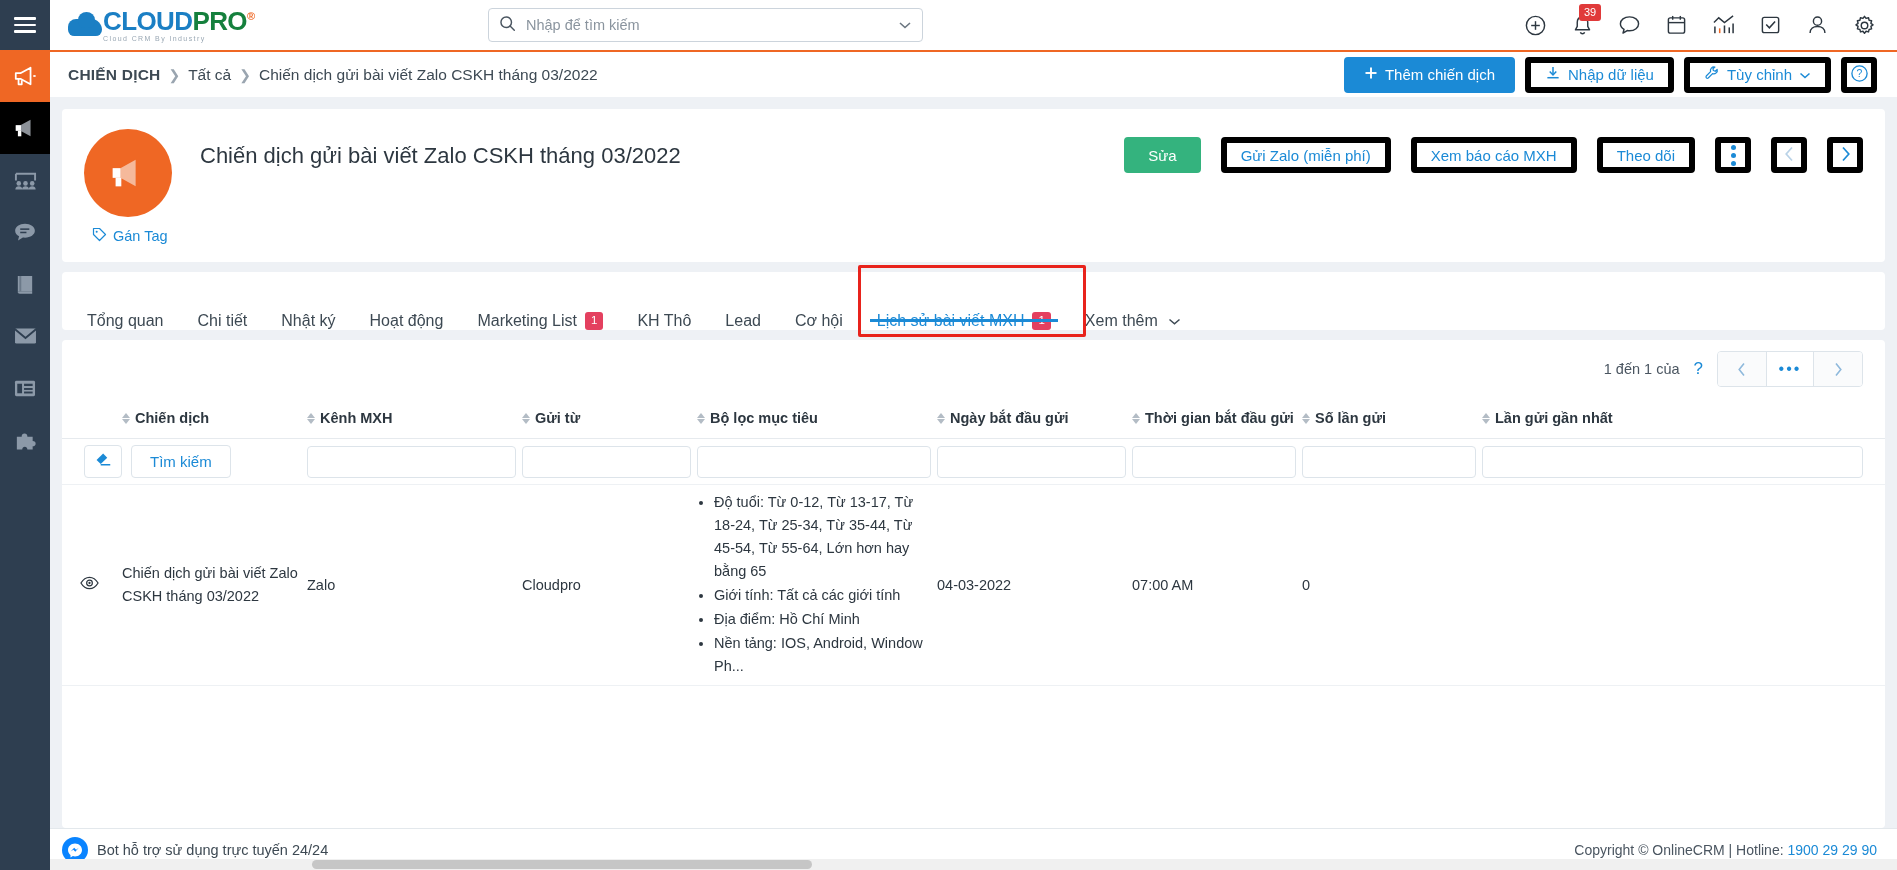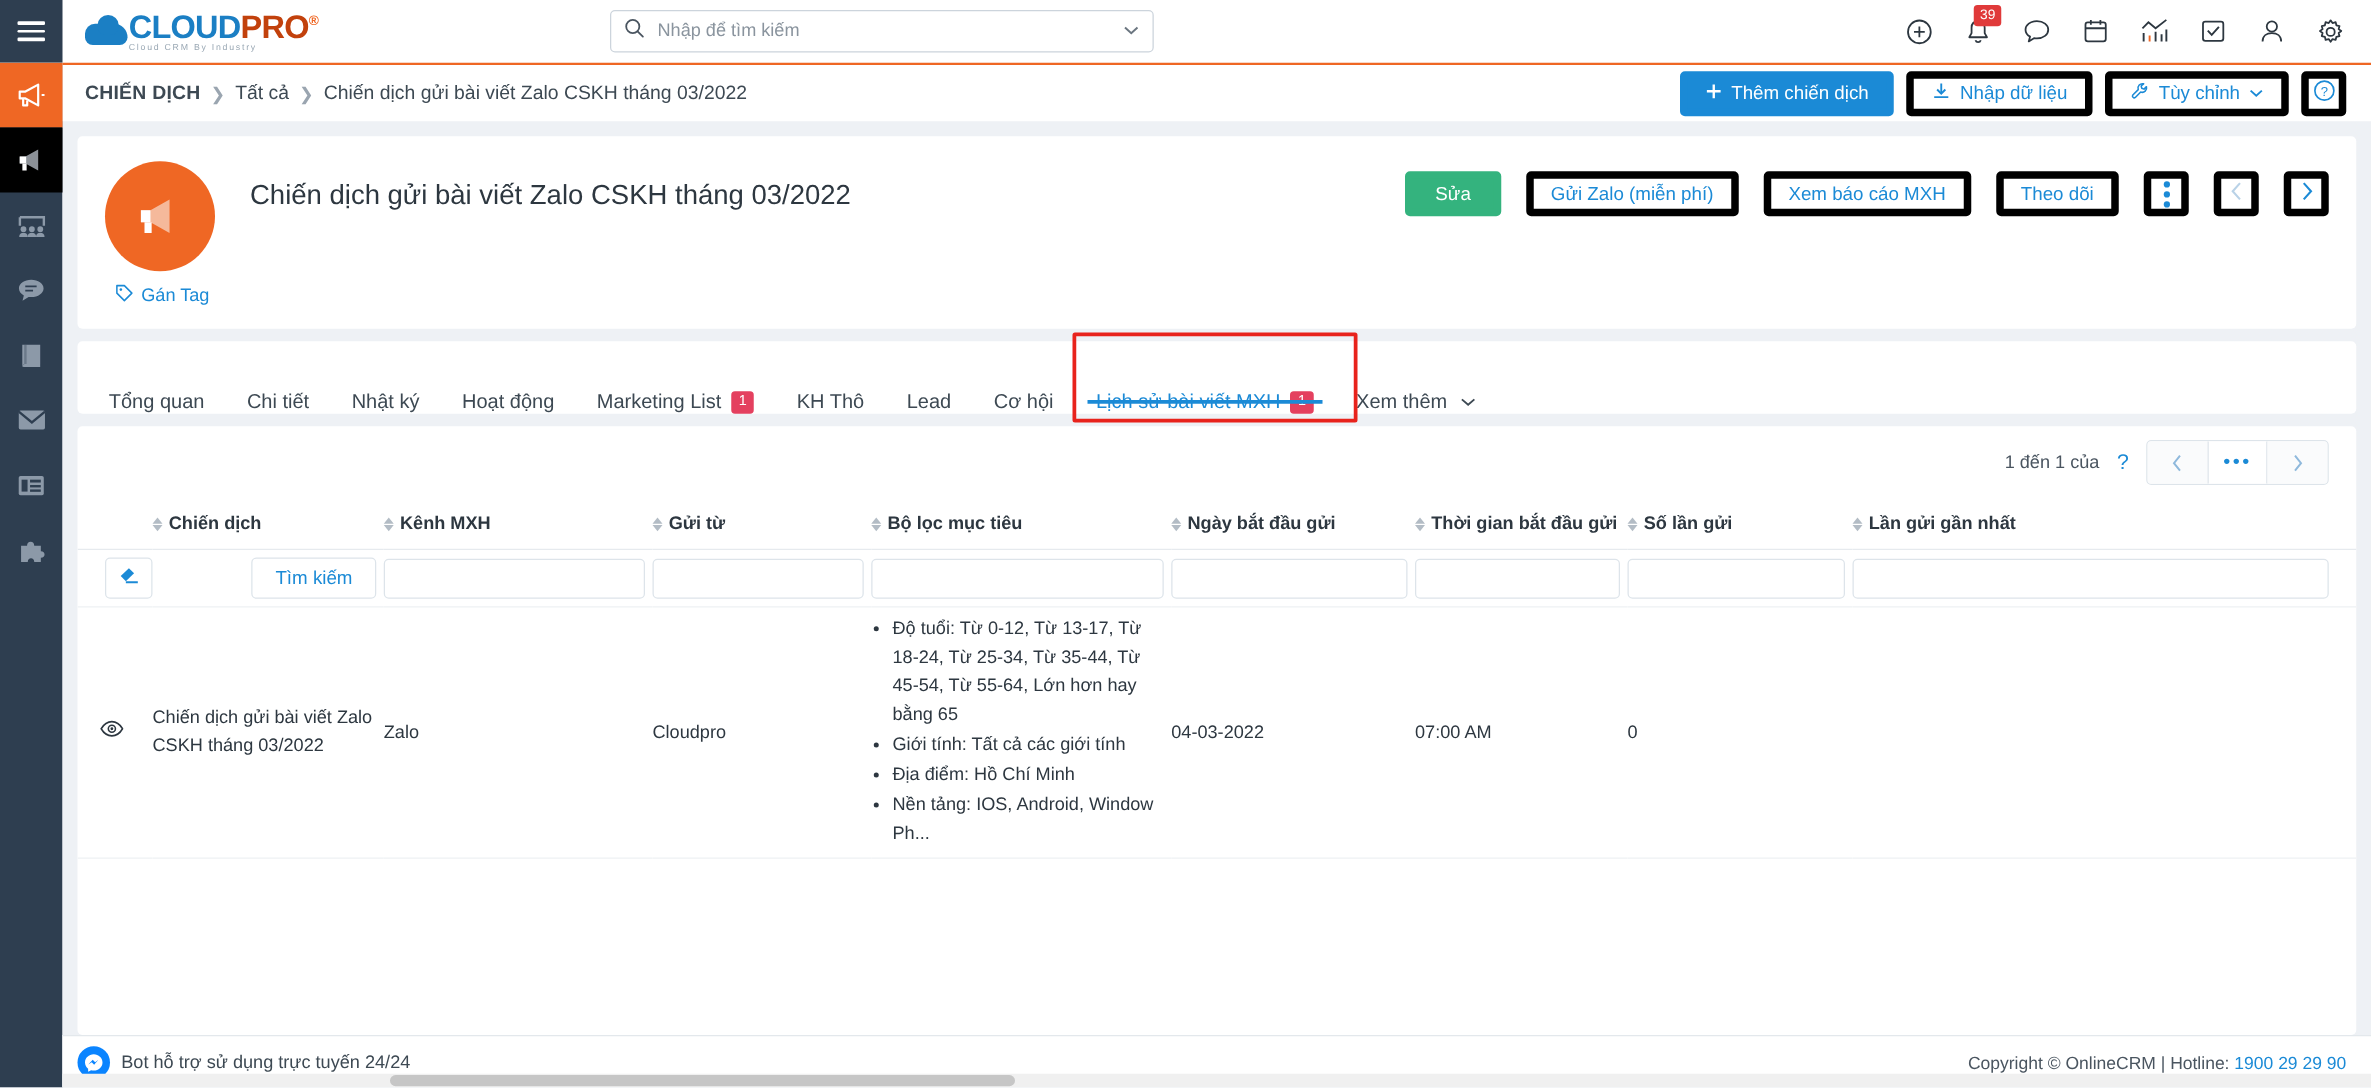--- a/index.html
+++ b/index.html
@@ -30,21 +30,21 @@
   .cloud-shape:before {
     content: ""; position: absolute; left: 0; bottom: 2px; width: 34px; height: 17px;
     background: #1b7fc4; border-radius: 9px 12px 7px 7px;
   }
   .cloud-shape:after {
     content: ""; position: absolute; left: 10px; top: 0px; width: 17px; height: 16px;
     background: #1b7fc4; border-radius: 50% 50% 40% 40%;
   }
   .brand-text { font-size: 26px; font-weight: bold; letter-spacing: -0.6px; line-height: 1; }
   .brand-cloud { color: #1b7fc4; }
-  .brand-pro { color: #c2410c; }
+  .brand-pro { color: #15803d; }
   .brand-reg { color: #ef6724; font-size: 11px; vertical-align: super; }
   .brand-sub { font-size: 7px; color: #9aa8b4; letter-spacing: 1.4px; margin-top: 1px; }
 
   .searchbox {
     position: absolute; left: 488px; top: 8px; width: 435px; height: 34px;
     border: 1px solid #ccd4dc; border-radius: 4px; background: #fff;
     display: flex; align-items: center; padding: 0 10px; cursor: text;
   }
   .searchbox .mag { margin-right: 8px; flex: 0 0 auto; }
   .searchbox input {
@@ -169,21 +169,21 @@
   }
   .sorticon b { border-bottom: 5px solid #b3bcc5; }
   .sorticon i { border-top: 5px solid #b3bcc5; }
 
   table.grid td { padding: 6px 6px 6px 0; vertical-align: middle; border-bottom: 1px solid #eef1f4; }
   .filterrow td { padding-top: 6px; padding-bottom: 6px; }
   .finput {
     width: 100%; height: 32px; border: 1px solid #dde4ea; border-radius: 4px; background: #fff;
     outline: none; font-size: 14px; padding: 0 8px; font-family: "Liberation Sans", sans-serif;
   }
-  .srow-btns { display: flex; align-items: center; gap: 9px; justify-content: space-between; }
+  .srow-btns { display: flex; align-items: center; gap: 9px; }
   .ebtn {
     width: 38px; height: 33px; border: 1px solid #dde4ea; border-radius: 4px; background: #fff;
     display: flex; align-items: center; justify-content: center; cursor: pointer;
   }
   .sbtn {
     height: 33px; border: 1px solid #dde4ea; border-radius: 4px; background: #fff; color: #1b8ad6;
     font-size: 15px; padding: 0 18px; display: flex; align-items: center; cursor: pointer;
     font-family: "Liberation Sans", sans-serif;
   }
   .datarow td { font-size: 14.5px; color: #2d3740; line-height: 23px; vertical-align: middle; }

